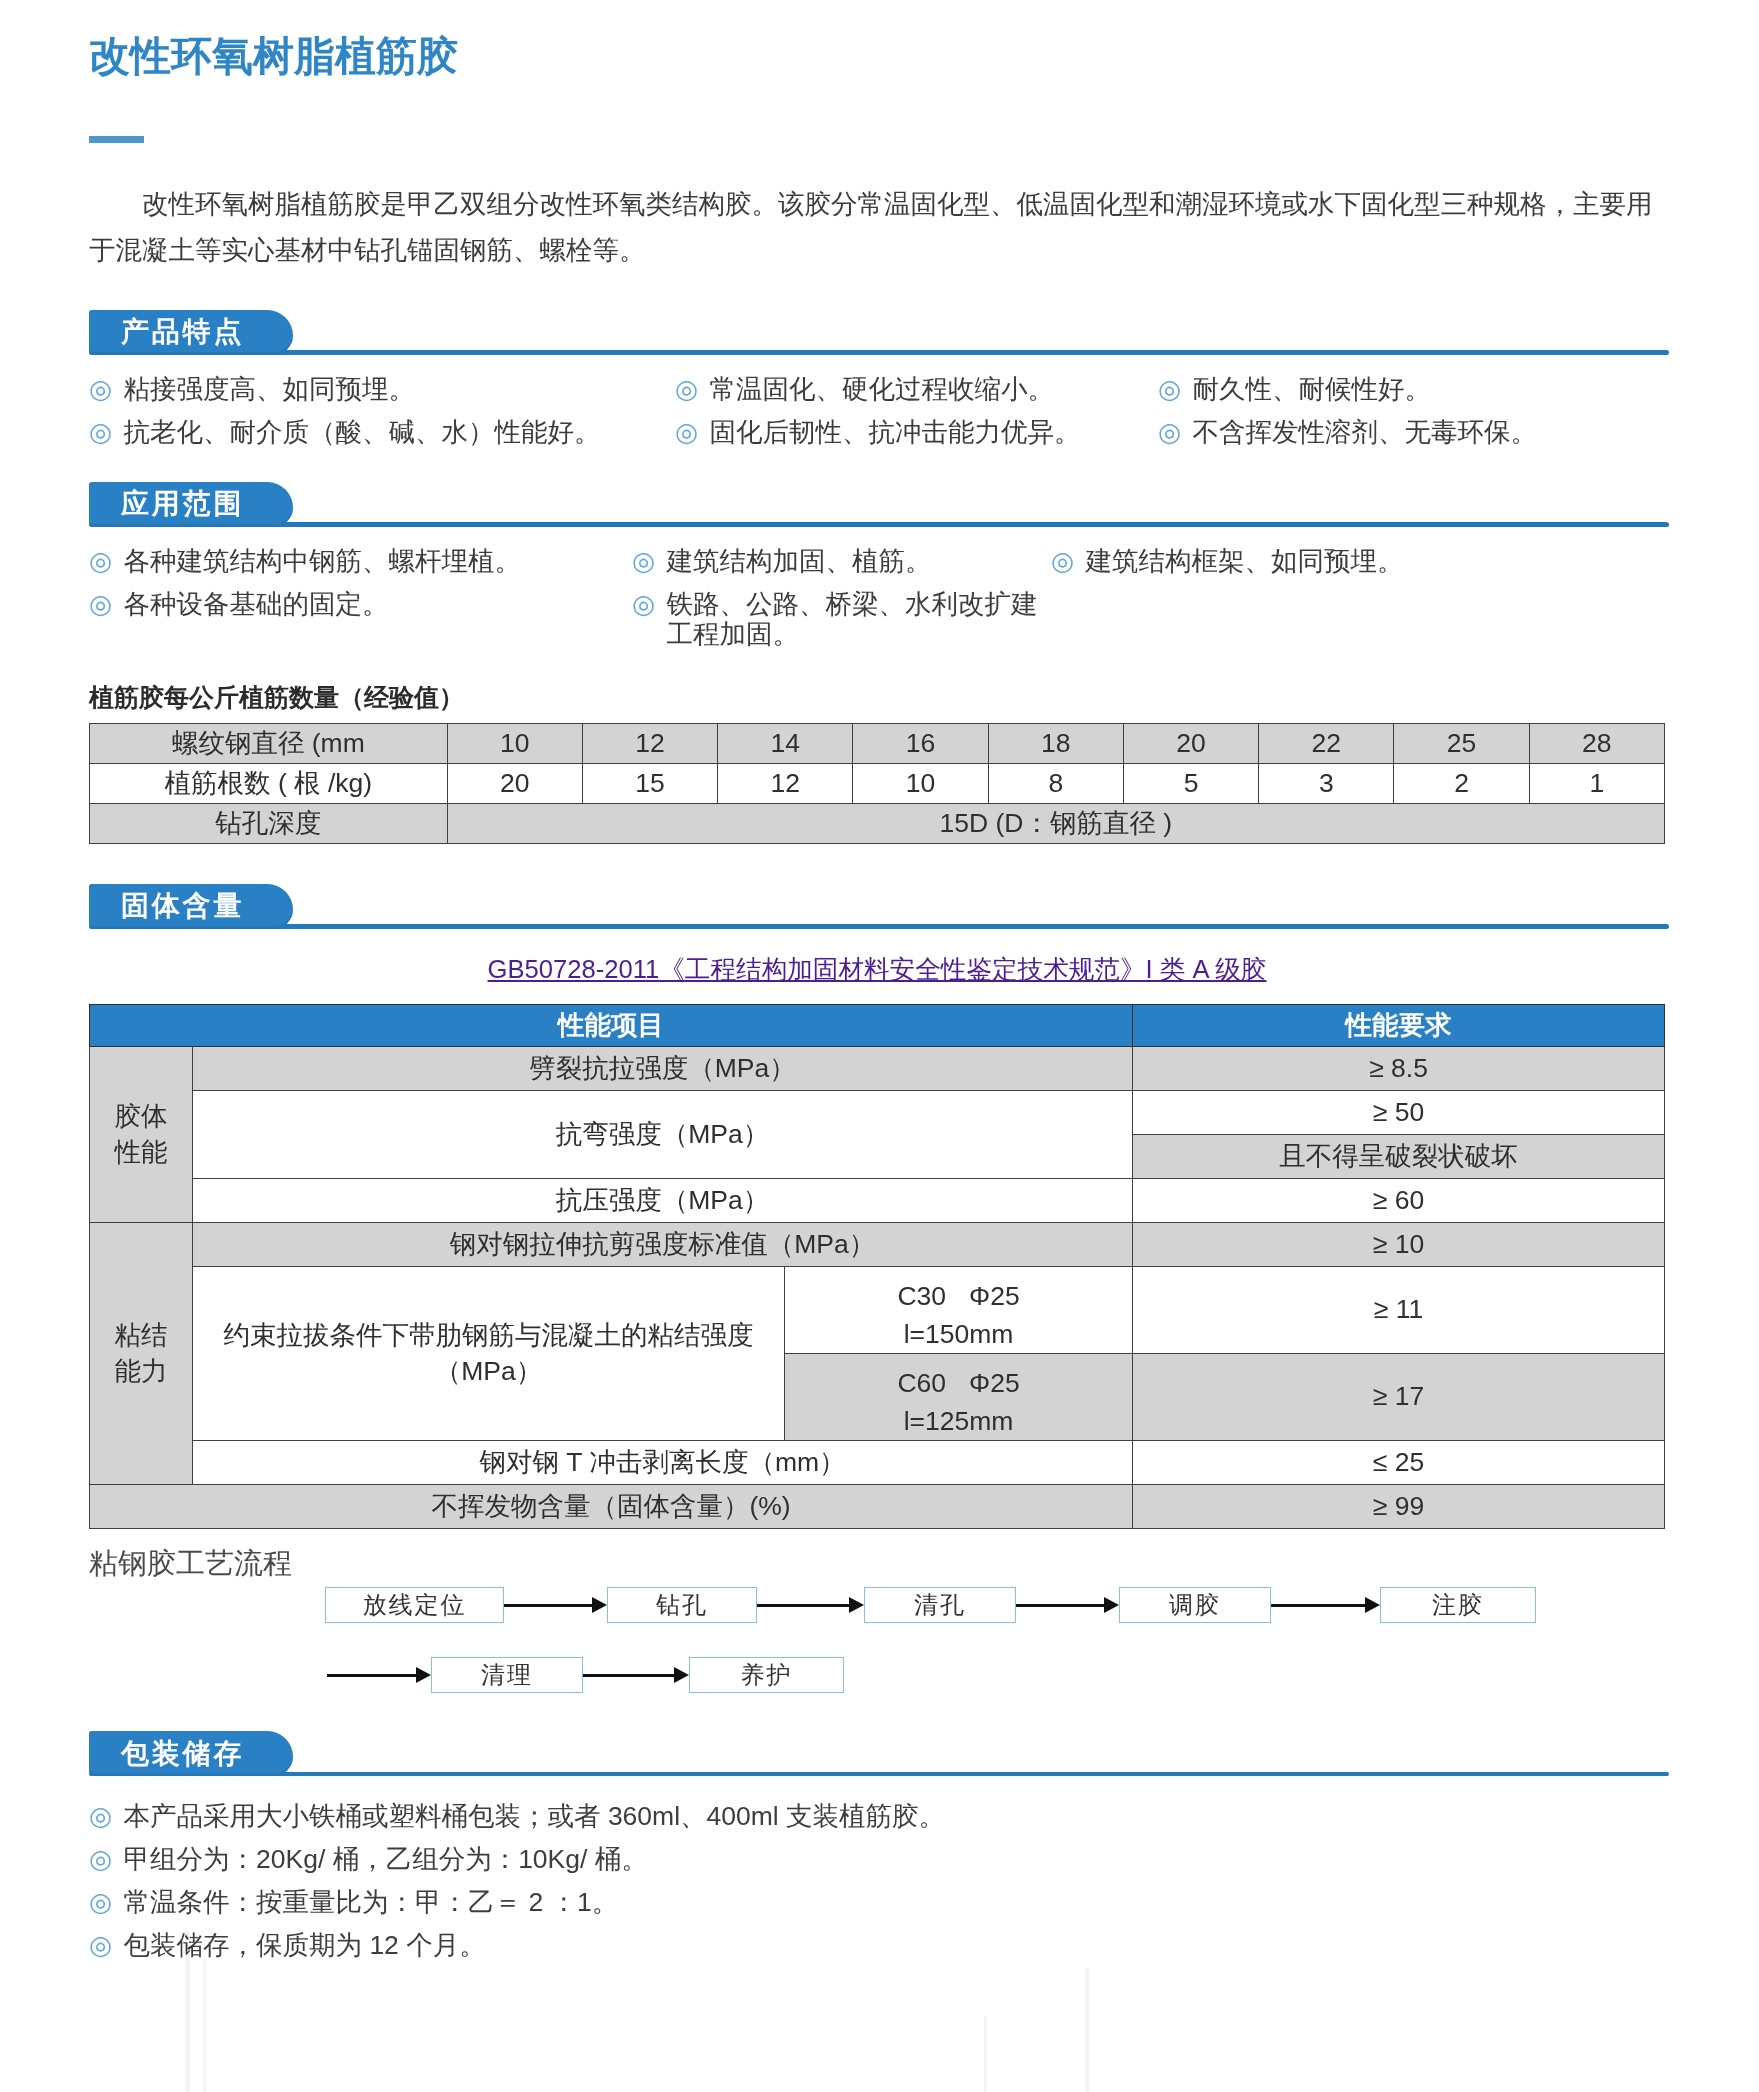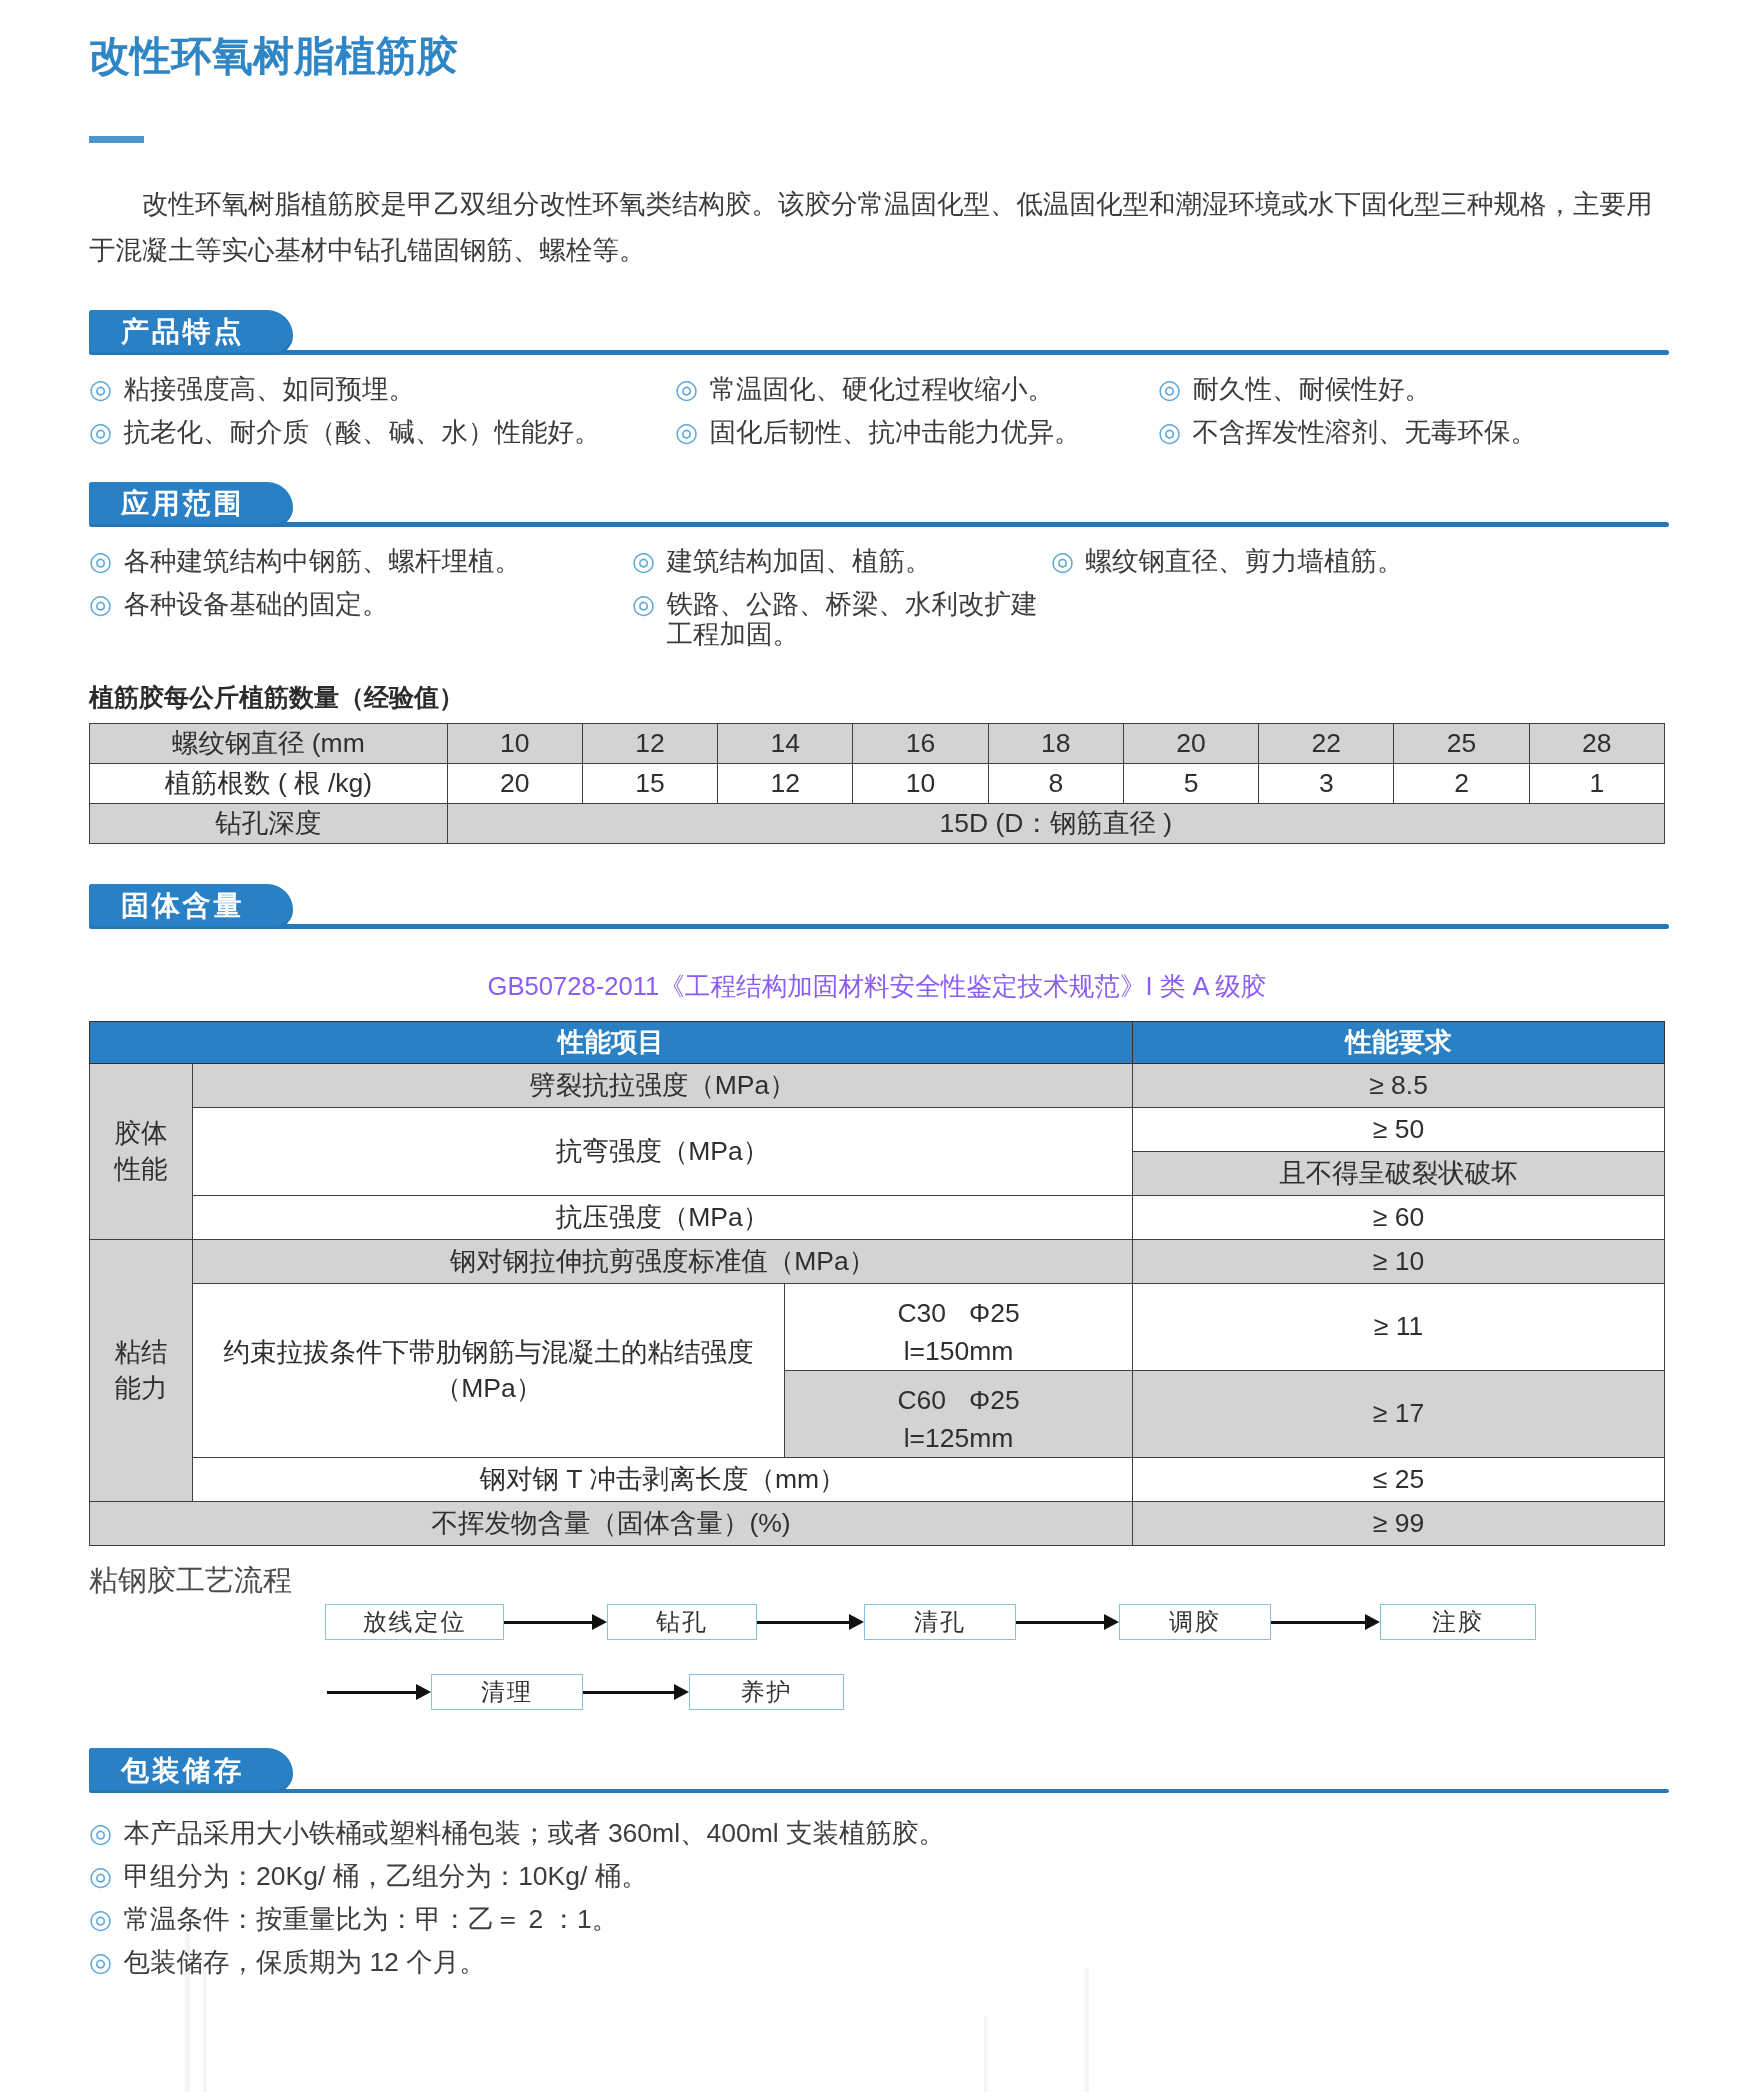--- a/index.html
+++ b/index.html
@@ -39,21 +39,21 @@
 
   
   .table-caption { margin-top: 32px; font-size: 25px; font-weight: bold; color: #2b2b2b; }
   table { border-collapse: collapse; }
   .rebar-table { margin-top: 8.5px; width: 1576px; table-layout: fixed; font-size: 26.5px; color: #2f2f2f; }
   .rebar-table td { border: 1.9px solid #3f3f3f; text-align: center; height: 40px; padding: 0 12px; }
   .row-gray td, td.cell-gray { background: #d3d3d3; }
   .row-white td, td.cell-white { background: #ffffff; }
 
   
-  .standard-line { margin-top: 40px; text-align: center; font-size: 25.6px; color: #8b5cf6; width: 1576px; }
+  .standard-line { margin-top: 23px; text-align: center; font-size: 25.6px; color: #4c1d95; width: 1576px; text-decoration: underline; }
   .tech-table { margin-top: 17px; width: 1576px; table-layout: fixed; font-size: 26.5px; color: #2f2f2f; }
   .tech-table td { border: 1.9px solid #3f3f3f; text-align: center; vertical-align: middle; padding: 0 5px; }
   .tech-table .th-row td { background: #2980c4; color: #ffffff; font-weight: bold; height: 42px; border-color: #2f2f2f; }
   .prewrap { white-space: pre-line; }
   .cond-line1 { display: flex; justify-content: center; gap: 23px; margin-top: 10px; }
   .cond-cell div { line-height: 38px; }
 
   
   .process-label { margin-top: 15px; font-size: 29px; color: #4a4a4a; }
   .flow-row { display: flex; align-items: center; height: 36px; }
@@ -131,21 +131,21 @@
     <div class="bullet-item">
         <span class="bullet-glyph">◎</span>
         <span>各种建筑结构中钢筋、螺杆埋植。</span>
       </div>
     <div class="bullet-item">
         <span class="bullet-glyph">◎</span>
         <span>建筑结构加固、植筋。</span>
       </div>
     <div class="bullet-item">
         <span class="bullet-glyph">◎</span>
-        <span>螺纹钢直径、剪力墙植筋。</span>
+        <span>建筑结构框架、如同预埋。</span>
       </div>
     <div class="bullet-item">
         <span class="bullet-glyph">◎</span>
         <span>各种设备基础的固定。</span>
       </div>
     <div class="bullet-item">
         <span class="bullet-glyph">◎</span>
         <span>铁路、公路、桥梁、水利改扩建工程加固。</span>
       </div>
     <div></div>

